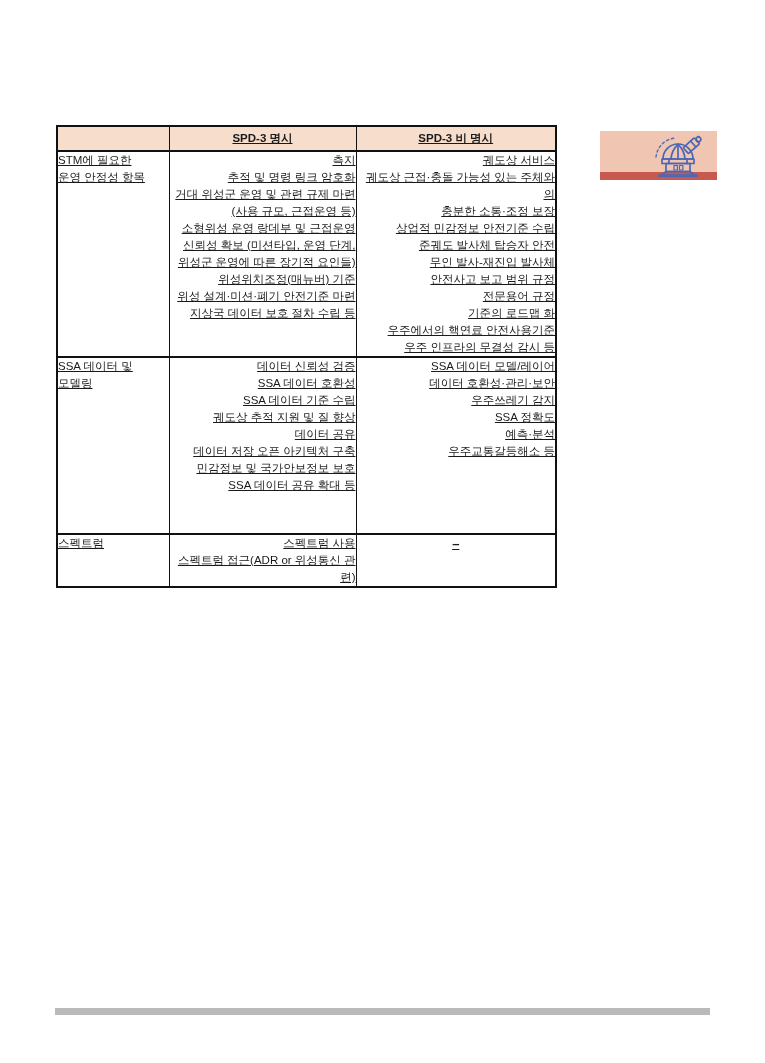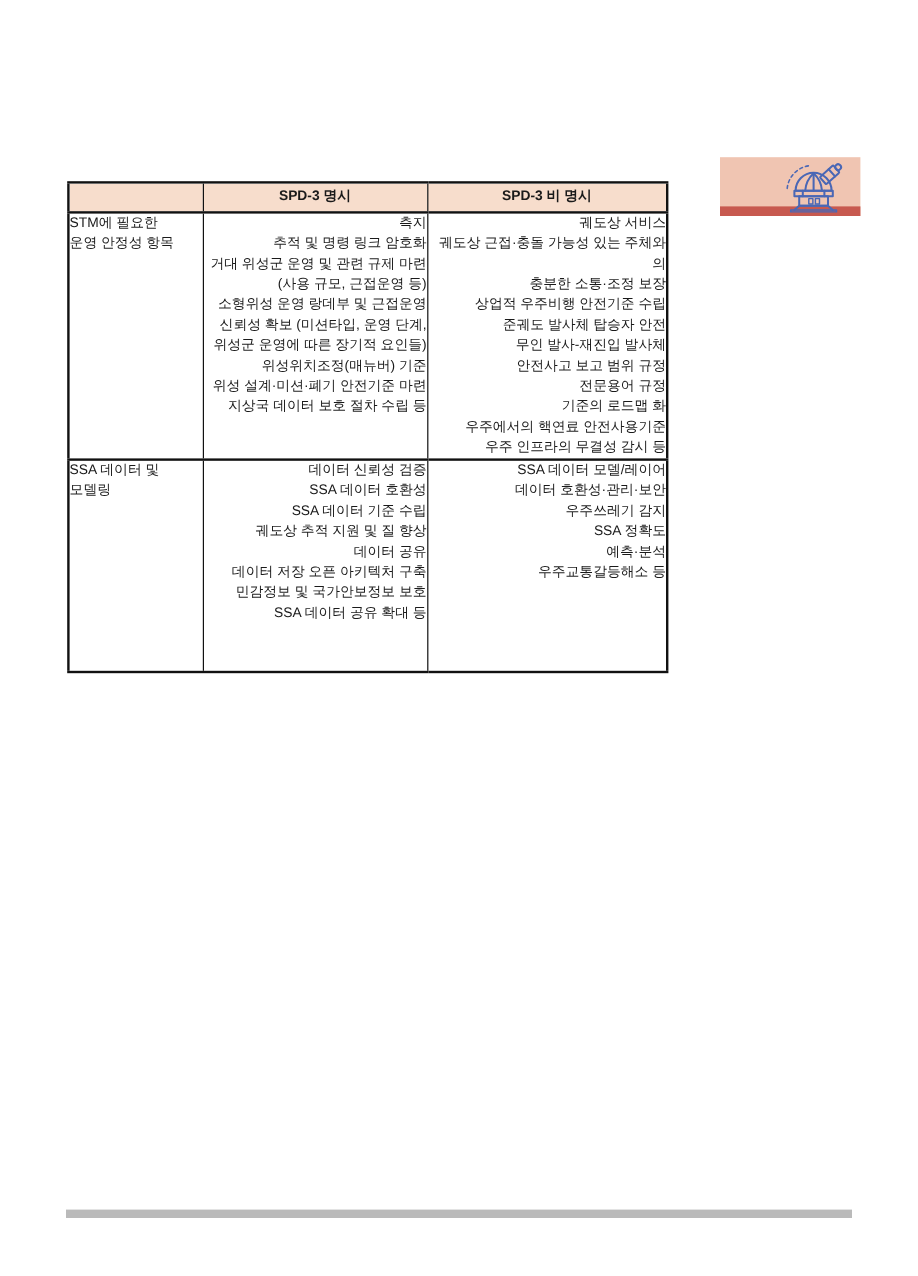--- a/index.html
+++ b/index.html
@@ -16,27 +16,28 @@
     position: relative;
     width: 765px;
     height: 1063px;
     background: #ffffff;
   }
 
   
   .doc-table {
     position: absolute;
     left: 56px;
-    top: 151px;
+    top: 125px;
     width: 499px;
     border-collapse: collapse;
     table-layout: fixed;
     border: 2px solid #111;
     font-size: 11.5px;
     line-height: 17px;
+    text-decoration: underline;
   }
   .doc-table th, .doc-table td {
     border-top: 2px solid #111;
     border-bottom: 2px solid #111;
     border-left: 1px solid #111;
     border-right: 1px solid #111;
     padding: 0;
     vertical-align: top;
     white-space: pre-line;
     overflow: hidden;
@@ -128,21 +129,21 @@
 (사용 규모, 근접운영 등)
 소형위성 운영 랑데부 및 근접운영
 신뢰성 확보 (미션타입, 운영 단계,
 위성군 운영에 따른 장기적 요인들)
 위성위치조정(매뉴버) 기준
 위성 설계·미션·폐기 안전기준 마련
 지상국 데이터 보호 절차 수립 등</td>
         <td class="cell-content">궤도상 서비스
 궤도상 근접·충돌 가능성 있는 주체와의
 충분한 소통·조정 보장
-상업적 우주비행 안전기준 수립
+상업적 민감정보 안전기준 수립
 준궤도 발사체 탑승자 안전
 무인 발사-재진입 발사체
 안전사고 보고 범위 규정
 전문용어 규정
 기준의 로드맵 화
 우주에서의 핵연료 안전사용기준
 우주 인프라의 무결성 감시 등</td>
       </tr>
       <tr class="row-3">
         <td class="cell-label">SSA 데이터 및
@@ -155,20 +156,26 @@
 데이터 저장 오픈 아키텍처 구축
 민감정보 및 국가안보정보 보호
 SSA 데이터 공유 확대 등</td>
         <td class="cell-content">SSA 데이터 모델/레이어
 데이터 호환성·관리·보안
 우주쓰레기 감지
 SSA 정확도
 예측·분석
 우주교통갈등해소 등</td>
       </tr>
+      <tr class="row-4">
+        <td class="cell-label">스펙트럼</td>
+        <td class="cell-content">스펙트럼 사용
+스펙트럼 접근(ADR or 위성통신 관련)</td>
+        <td class="cell-dash">–</td>
+      </tr>
     </tbody>
   </table>
 
   <div class="icon-box">
     <div class="bar"></div>
     <svg width="62" height="42" viewBox="0 0 62 42" fill="none" stroke="#4a67b5" stroke-width="1.7" stroke-linecap="round" stroke-linejoin="round">
 
       <path d="M7 22 A 21 21 0 0 1 27 3" stroke-dasharray="2.5 2.5" stroke-width="1.3"></path>
 
       <path d="M14 24 A 15 15 0 0 1 44 24 Z"></path>

